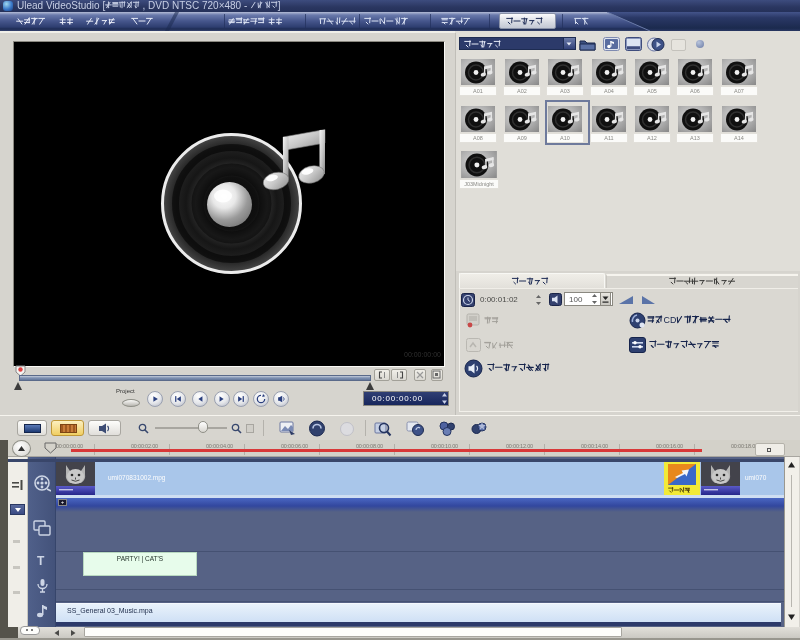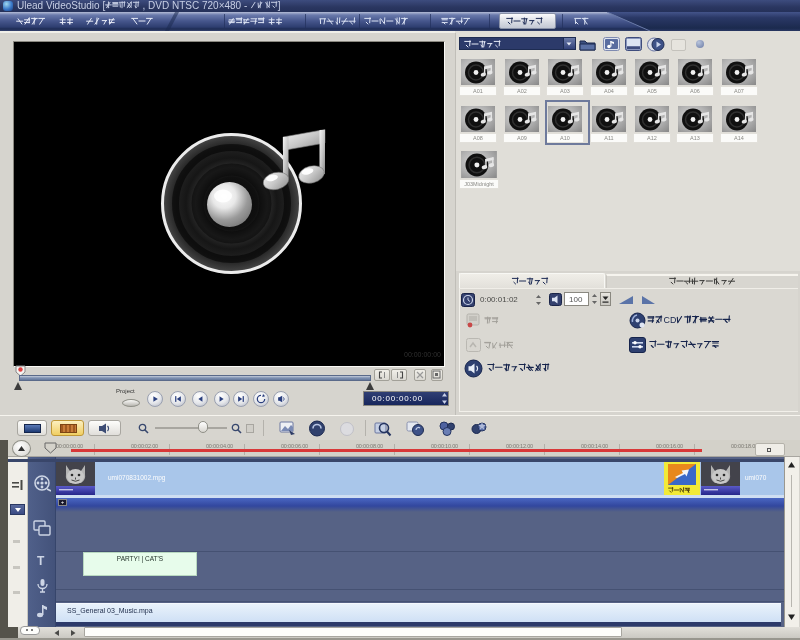--- a/index.html
+++ b/index.html
@@ -648,21 +648,21 @@
 </svg>
 <div style="position:absolute;left:480px;top:295px;font-size:8px;color:#4a4a48;letter-spacing:0">0:00:01:02</div>
 <svg class="abs" style="left:535px;top:294px" width="7" height="12">
     <path d="M3.5,1 L6,4 L1,4 Z" fill="#666"></path>
     <path d="M3.5,11 L6,8 L1,8 Z" fill="#666"></path>
   </svg>
 <svg class="abs" style="left:549px;top:293px" width="13" height="13" viewBox="0 0 13 13">
 <rect x="0.5" y="0.5" width="12" height="12" rx="2" fill="#33406e" stroke="#1a2448"></rect>
 <path d="M8.5,2.5 L5.5,4.8 L3,4.8 L3,8.2 L5.5,8.2 L8.5,10.5 Z" fill="#dde4f4"></path>
 </svg>
-<div style="position:absolute;left:564px;top:292px;width:25px;height:14px;background:#fff;border:1px solid #8a8880;display:flex;align-items:center">
+<div style="position:absolute;left:564px;top:292px;width:49px;height:14px;background:#fff;border:1px solid #8a8880;display:flex;align-items:center">
     <span style="font-size:8px;color:#555;padding-left:4px">100</span>
   </div>
 <svg class="abs" style="left:591px;top:293px" width="7" height="12">
     <path d="M3.5,1 L6,4 L1,4 Z" fill="#666"></path>
     <path d="M3.5,11 L6,8 L1,8 Z" fill="#666"></path>
   </svg>
 <div style="position:absolute;left:600px;top:292px;width:11px;height:14px;background:linear-gradient(180deg,#e8e6e0,#c8c6c0);border:1px solid #8a8880"></div>
 <svg class="abs" style="left:602px;top:296px" width="7" height="7">
     <path d="M0.5,0.5 L6.5,0.5 L3.5,4 Z" fill="#222"></path>
     <rect x="0.5" y="5.5" width="6" height="1.2" fill="#222"></rect>

